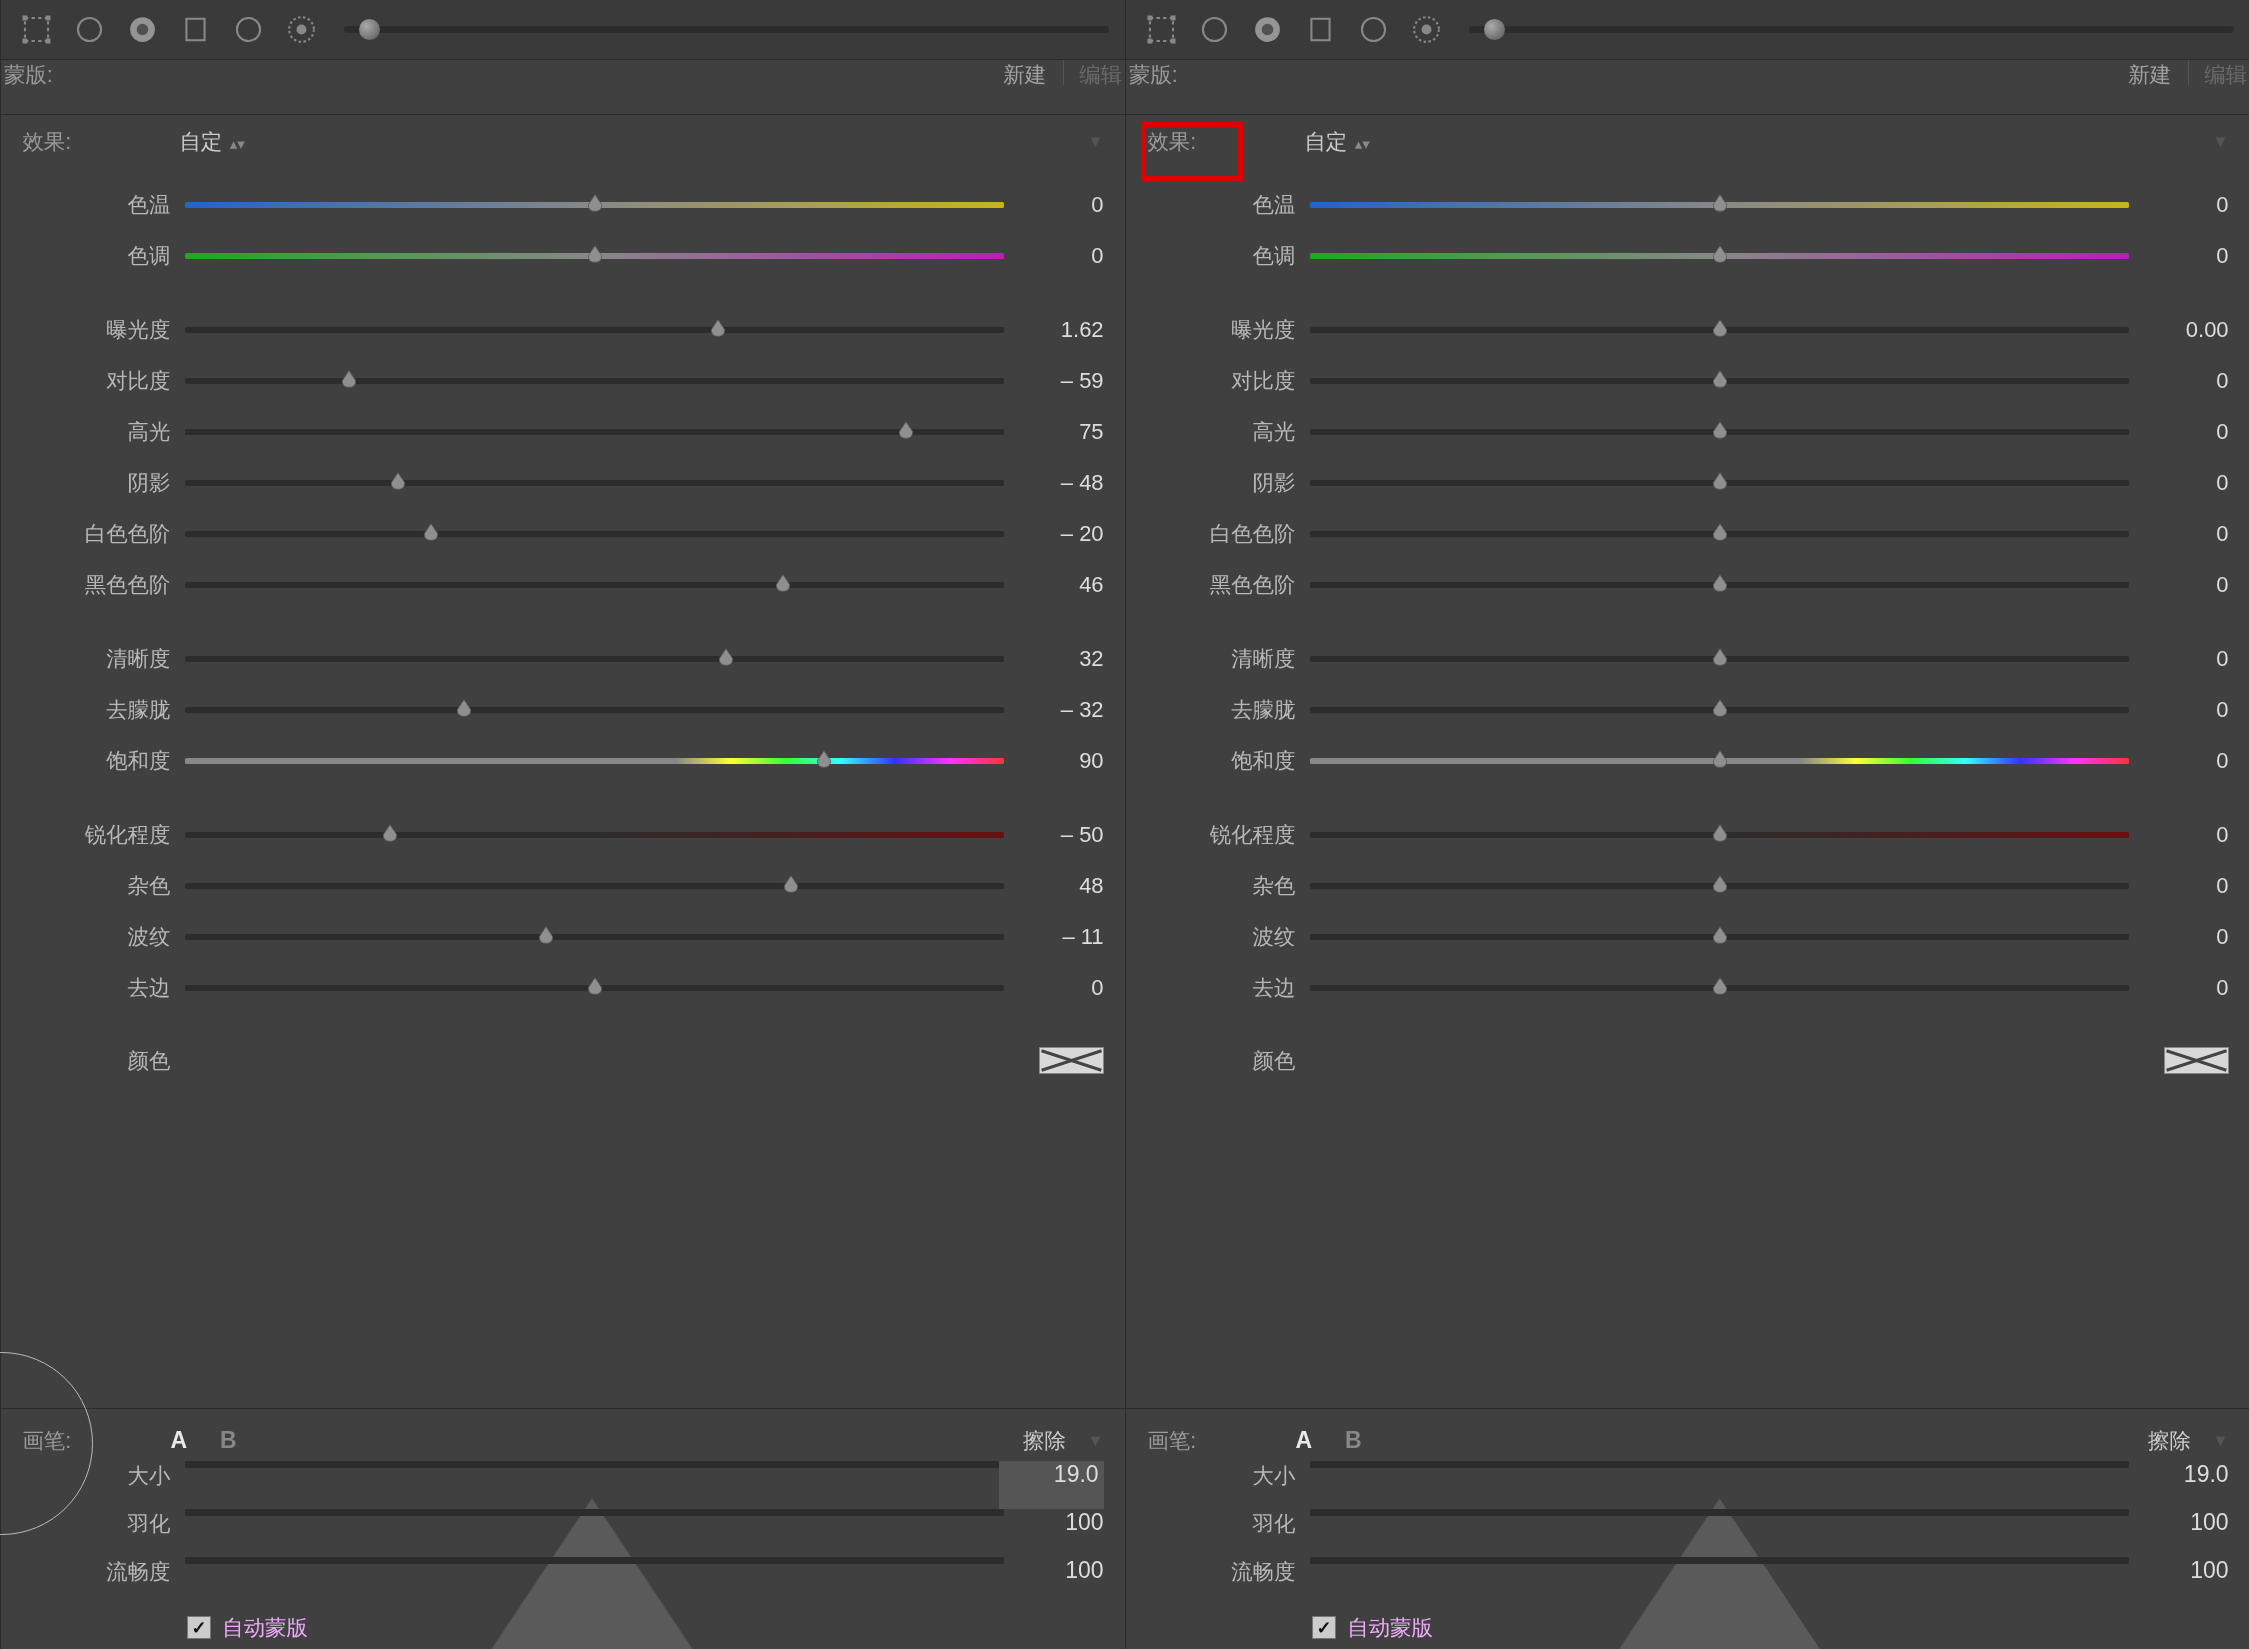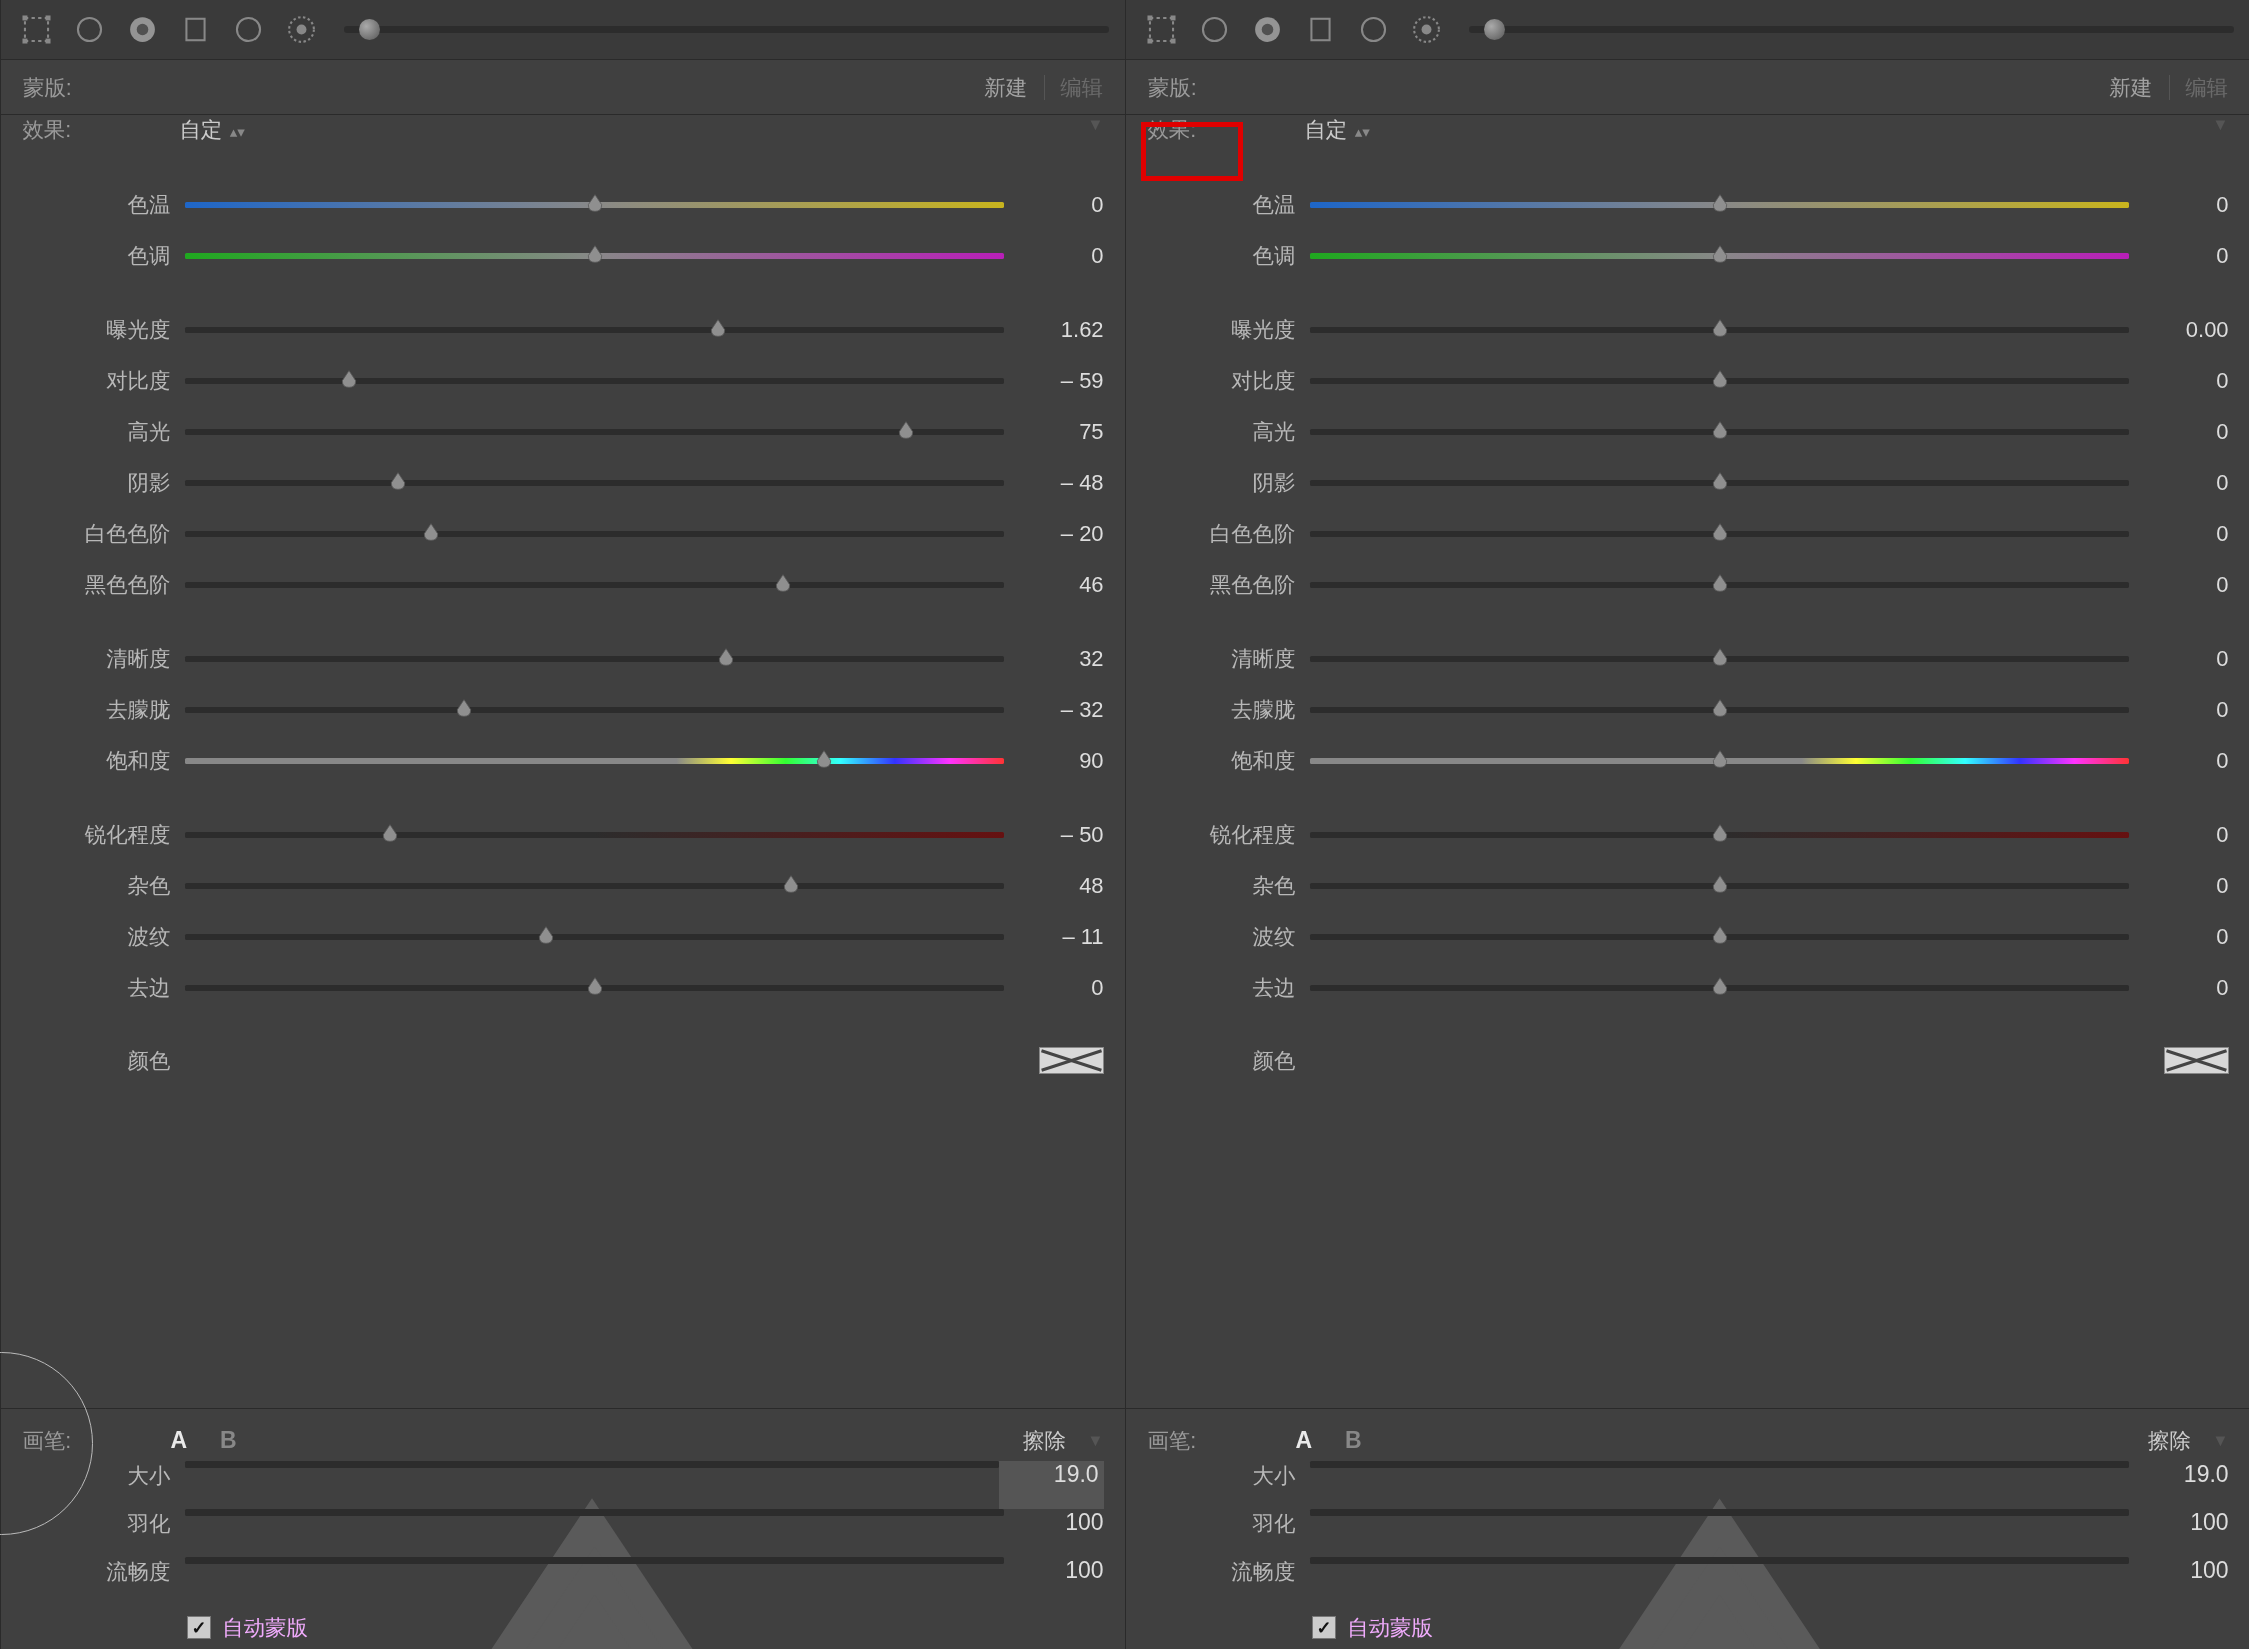--- a/index.html
+++ b/index.html
@@ -5,26 +5,26 @@
 html,body{margin:0;padding:0;background:#3a3a3a;font-family:"Microsoft YaHei","PingFang SC",Arial,sans-serif;color:#b8b8b8;font-size:21.4px;width:2250px;height:1650px;overflow:hidden}
 .wrap{display:flex;width:2250px;height:1650px;transform-origin:top left}
 .panel{flex:1;background:#404040;border-left:1.6px solid #2a2a2a;position:relative;display:flex;flex-direction:column}
 .toolbar{height:59px;background:#3a3a3a;display:flex;align-items:center;padding:0 16.5px;gap:15px;border-bottom:0.8px solid #2a2a2a}
 .tool{width:38px;height:38px;display:flex;align-items:center;justify-content:center;cursor:pointer}
 .tool svg{width:33px;height:33px}
 .tool.sel svg{filter:brightness(1.4)}
 .amount-slider{flex:1;height:6.6px;background:#2c2c2c;border-radius:3.3px;position:relative;margin-left:8.2px}
 .amount-slider .thumb{position:absolute;left:0;top:-7.4px;width:21.4px;height:21.4px;background:radial-gradient(circle at 35% 35%,#aaa,#555);border-radius:50%}
 .divbar{height:0.8px;background:#2a2a2a}
-.maskbar{height:54px;display:flex;align-items:center;padding:0 22px}
+.maskbar{height:54px;display:flex;align-items:flex-start;padding:0 3px}
 .maskbar .lbl{flex:1;color:#9a9a9a}
 .maskbar .new{color:#a3a3a3;margin-right:16.5px;cursor:pointer}
 .maskbar .edit{color:#6a6a6a;margin-left:15px}
 .maskbar .sep{width:1.6px;height:25px;background:#555}
-.effectbar{height:53px;display:flex;padding:0 21.4px}
+.effectbar{height:53px;display:flex;align-items:center;padding:0 21.4px}
 .effectbar .lbl{width:157px;color:#9a9a9a}
 .effectbar .dd{color:#ccc;cursor:pointer}
 .effectbar .dd .caret{font-size:15px;color:#888;margin-left:3.3px}
 .effectbar .tri{margin-left:auto;color:#555;font-size:16.5px}
 .highlight{position:absolute;border:5px solid #e00000;pointer-events:none}
 .body{flex:1;overflow:hidden;padding:0 21.4px}
 .group{margin:11.5px 0 23px 0}
 .row{display:flex;align-items:center;height:51px}
 .row .name{width:148px;text-align:right;padding-right:15px;color:#b8b8b8;font-size:21.4px}
 .row .track{flex:1;height:6.6px;background:#2c2c2c;position:relative;border-radius:1.6px}

